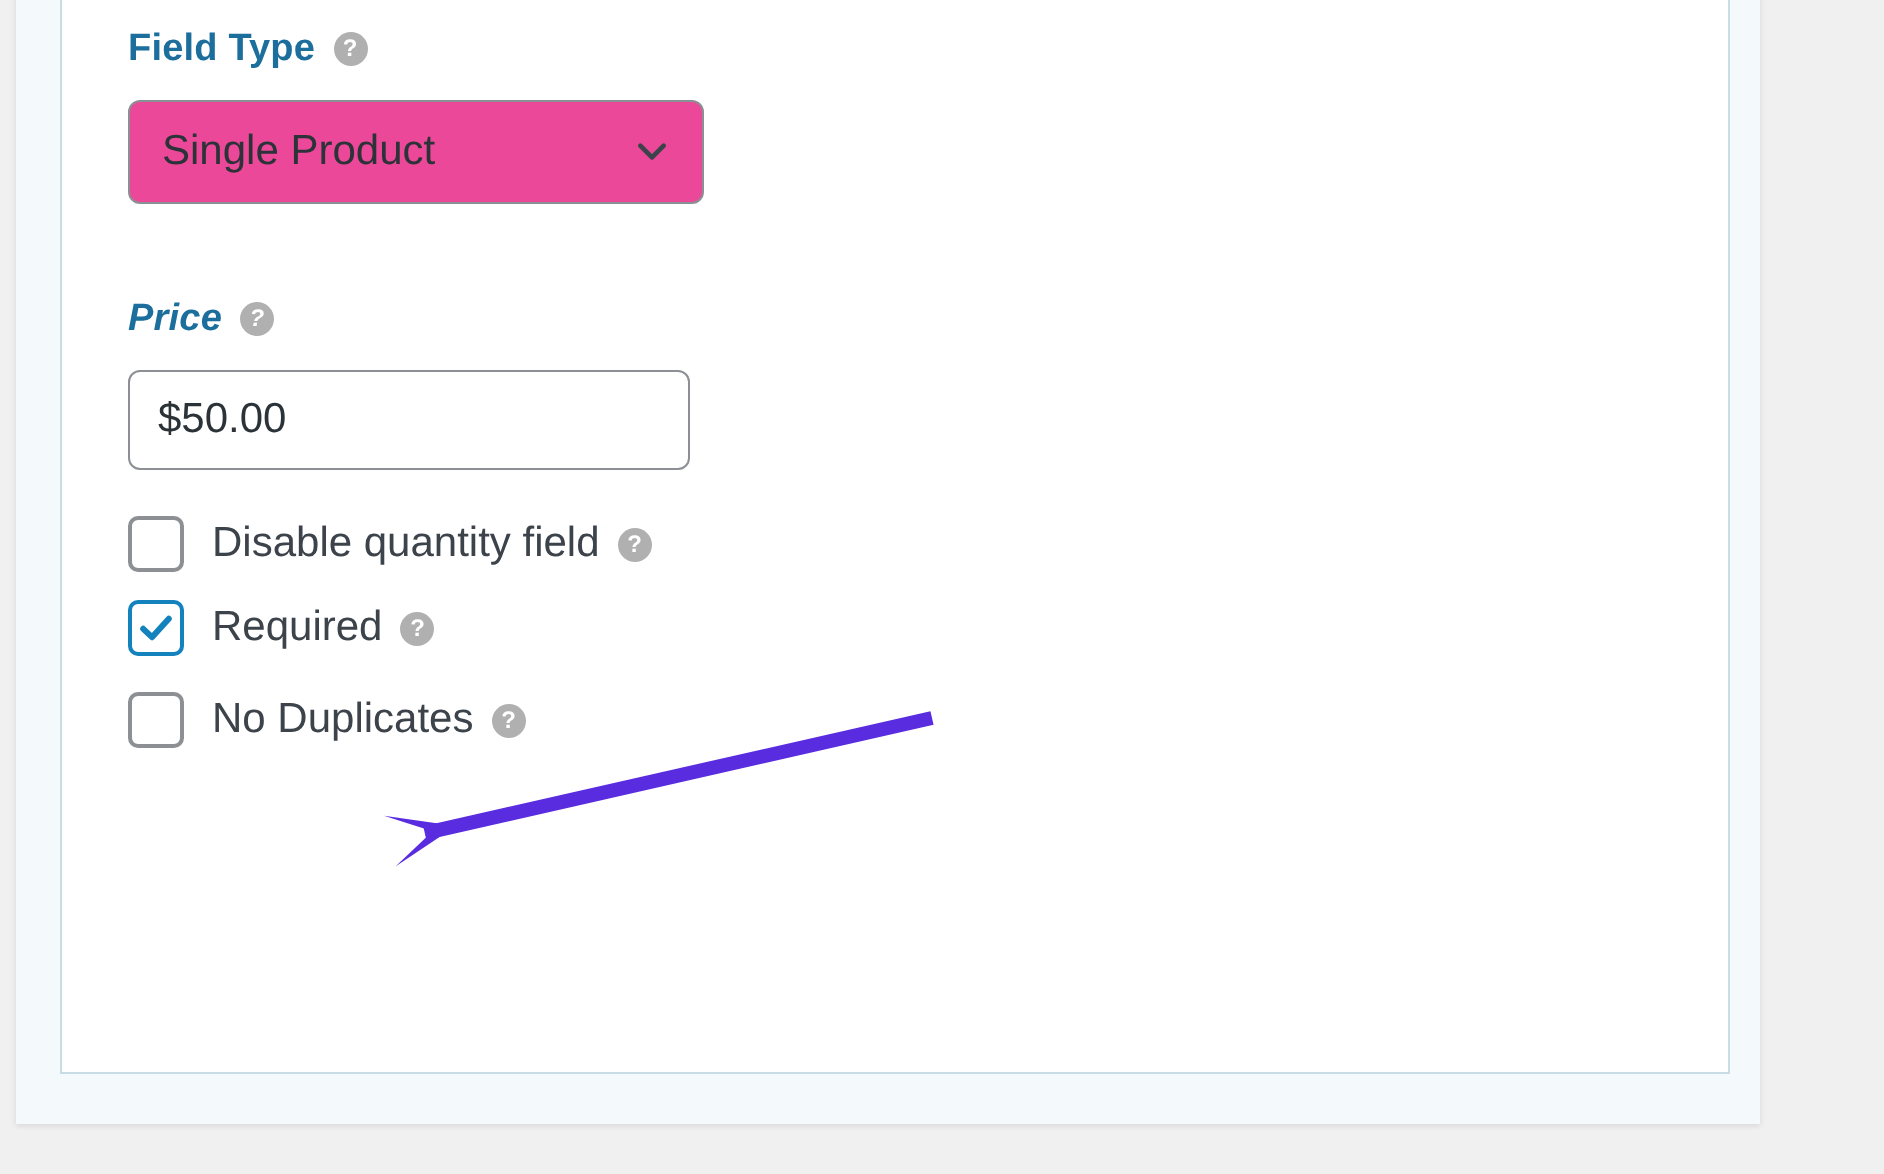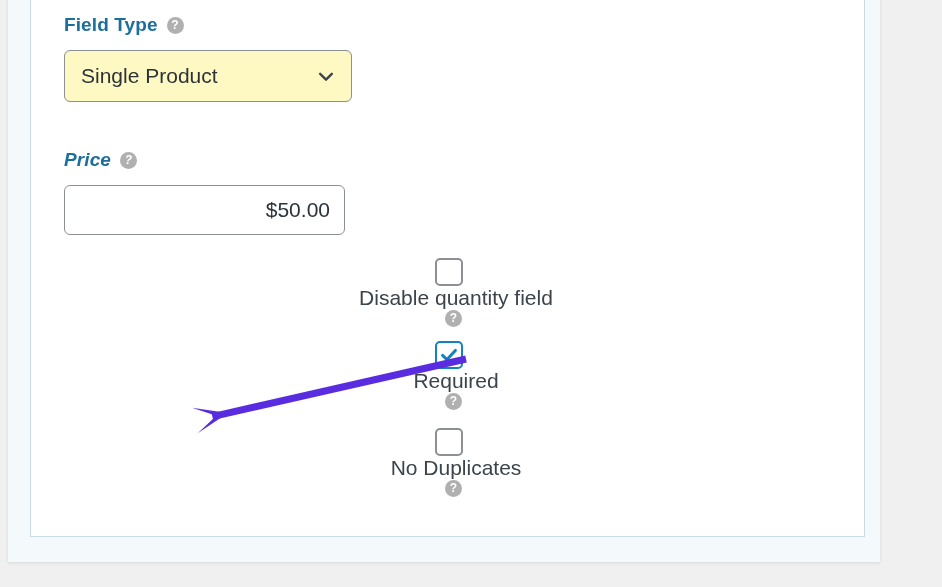--- a/index.html
+++ b/index.html
@@ -49,21 +49,21 @@
   .card-inner {
     position: absolute;
     left: 33px;
     top: 26px;
     width: 770px;
   }
 
   
   .section-heading {
     display: flex;
-    align-items: flex-end;
+    align-items: center;
     color: #1c6e9c;
     font-size: 19px;
     font-weight: bold;
     letter-spacing: 0.1px;
     line-height: 1;
   }
   .section-heading .heading-text {
     display: inline-block;
   }
 
@@ -95,21 +95,21 @@
     width: 288px;
     height: 52px;
     margin-top: 16px;
   }
   .select-box {
     width: 100%;
     height: 100%;
     box-sizing: border-box;
     border: 1px solid #8c8f94;
     border-radius: 6px;
-    background: #fef9c3;
+    background: #ec4899;
     display: flex;
     align-items: center;
     padding: 0 16px;
     font-size: 21px;
     color: #2c3338;
     cursor: pointer;
   }
   .select-value {
     flex: 1 1 auto;
     white-space: nowrap;
@@ -129,29 +129,27 @@
     box-sizing: border-box;
     margin-top: 16px;
     border: 1px solid #8c8f94;
     border-radius: 6px;
     background: #ffffff;
     padding: 0 14px;
     font-size: 21px;
     color: #2c3338;
     font-family: "Liberation Sans", sans-serif;
     outline: none;
-    text-align: right;
   }
 
   
   .checkbox-row {
     display: flex;
     align-items: center;
     margin-top: 18px;
-    flex-direction: column;
   }
   .cb {
     width: 28px;
     height: 28px;
     flex: 0 0 auto;
     border-radius: 5px;
     box-sizing: border-box;
     background: #ffffff;
     border: 2px solid #8c8f94;
     display: flex;

